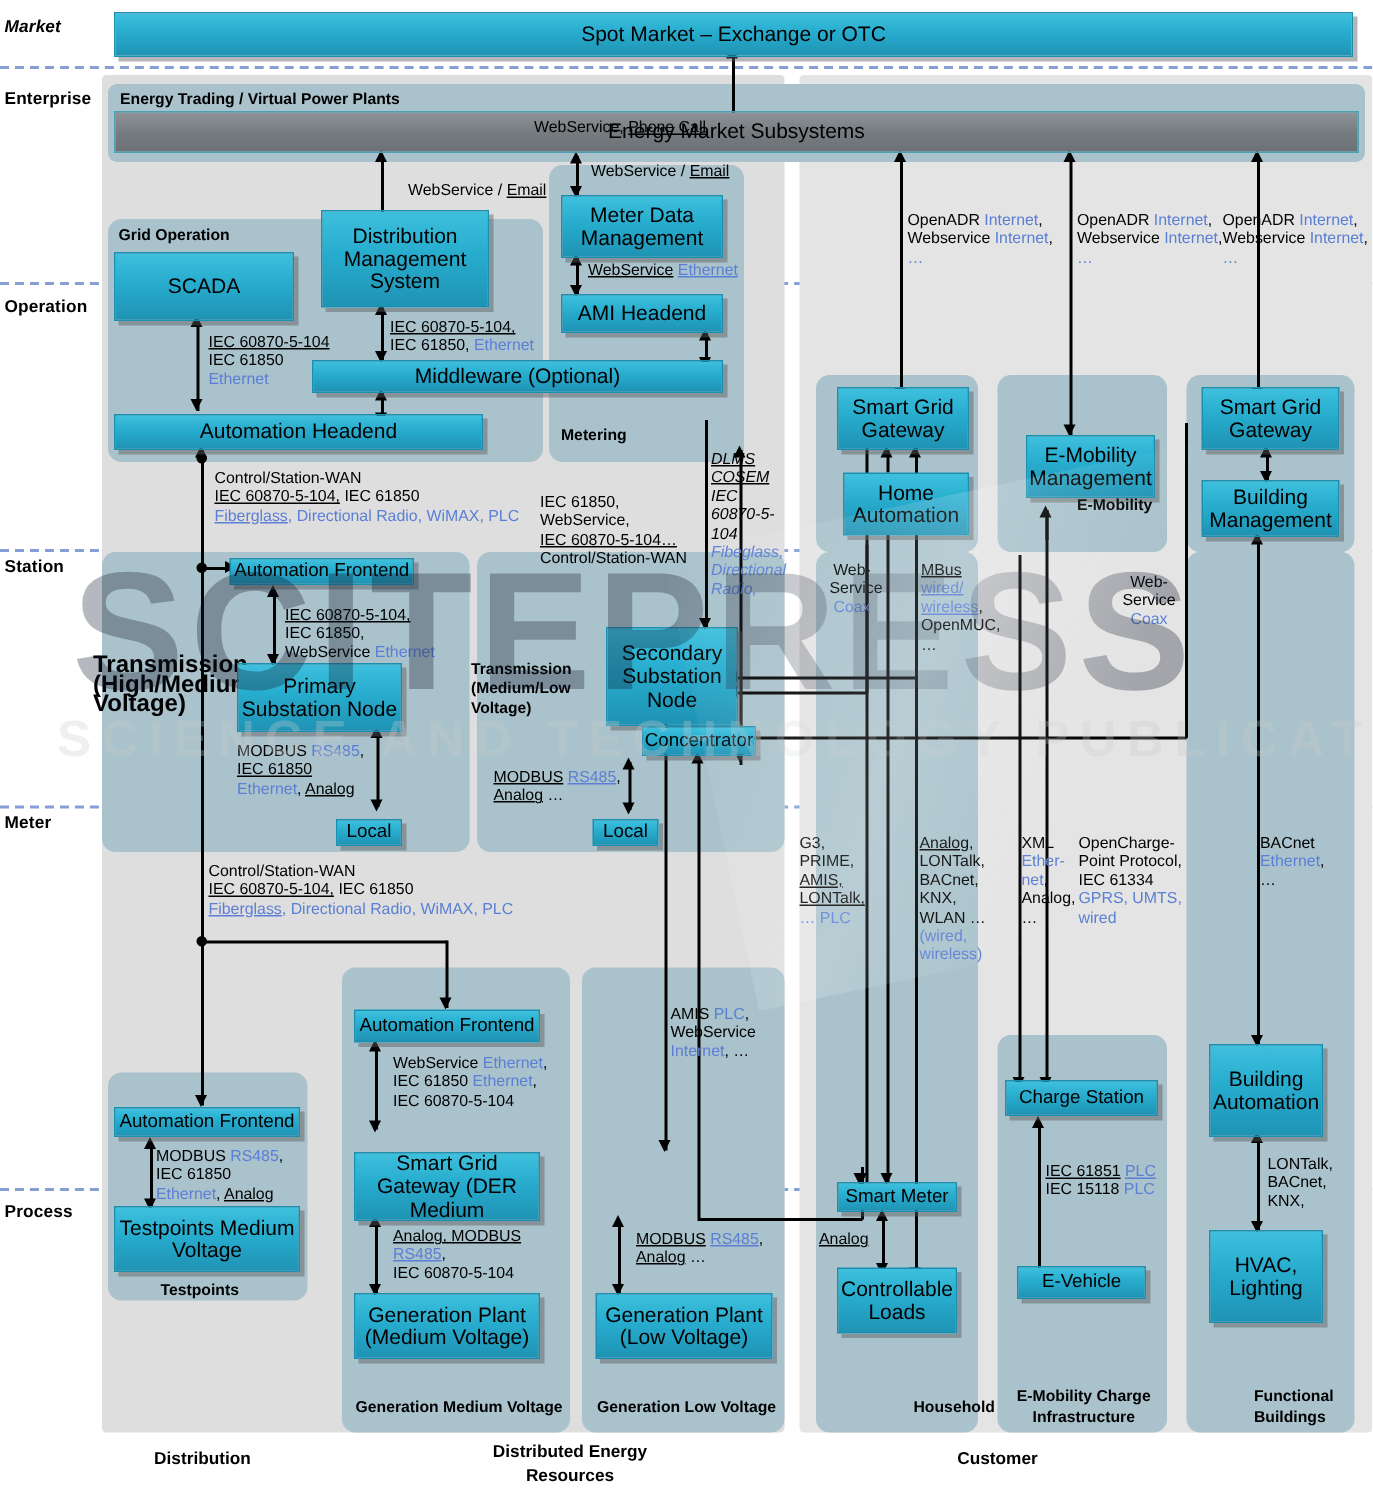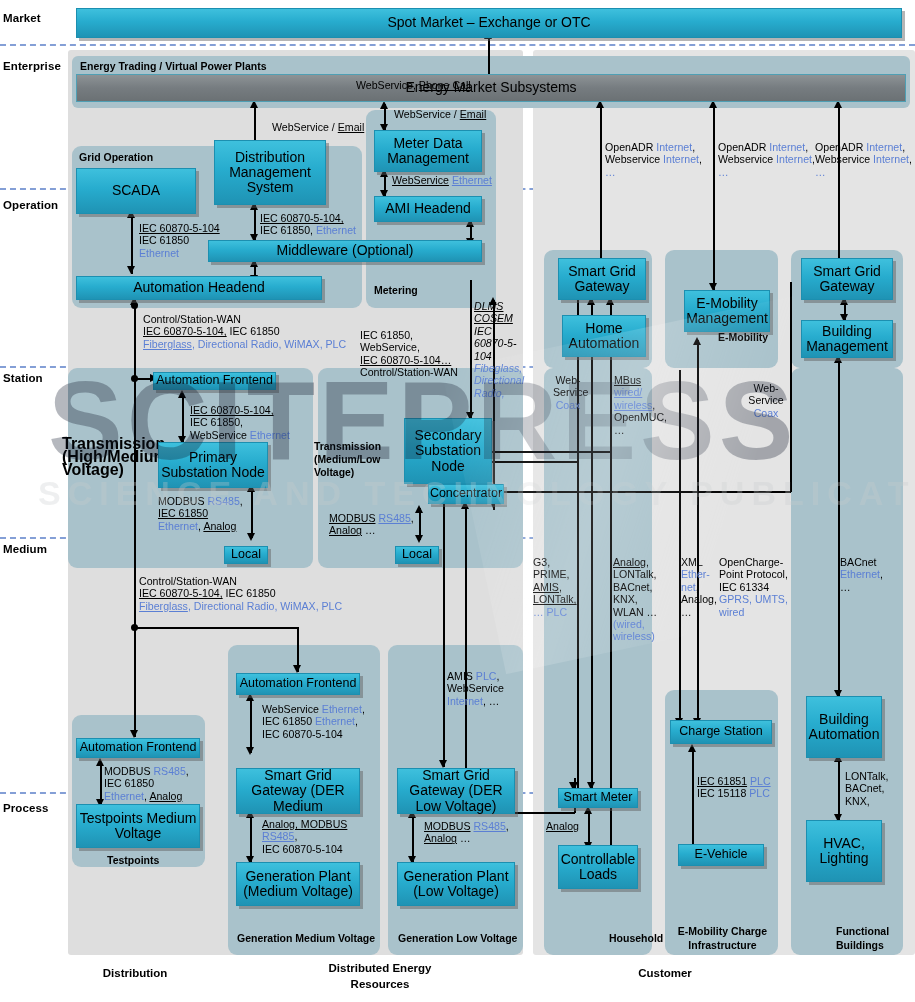--- a/index.html
+++ b/index.html
@@ -64,25 +64,25 @@
          background:linear-gradient(120deg,rgba(255,255,255,0) 0%,rgba(255,255,255,.55) 40%,rgba(255,255,255,0) 70%);
          transform:rotate(-12deg);"></div>
   </div>
 
   <div class="lane-line" style="top:44px;width:915px;"></div>
   <div class="lane-line" style="top:188px;width:915px;"></div>
   <div class="lane-line" style="top:366px;width:915px;"></div>
   <div class="lane-line" style="top:537px;width:915px;"></div>
   <div class="lane-line" style="top:792px;width:915px;"></div>
 
-  <div class="lane-label" style="top:12px;">Market</div>
+  <div class="lane-label" style="top:12px;font-style:italic;">Market</div>
   <div class="lane-label" style="top:60px;">Enterprise</div>
   <div class="lane-label" style="top:199px;">Operation</div>
   <div class="lane-label" style="top:372px;">Station</div>
-  <div class="lane-label" style="top:543px;">Medium</div>
+  <div class="lane-label" style="top:543px;">Meter</div>
   <div class="lane-label" style="top:802px;">Process</div>
 
   <div class="region" style="left:68px;top:50px;width:455px;height:905px;"></div>
 
   <div class="region-lite" style="left:533px;top:50px;width:382px;height:905px;"></div>
 
   <div class="panel" style="left:72px;top:56px;width:838px;height:52px;border-radius:6px;"></div>
   <div class="panel-title" style="left:80px;top:60px;">Energy Trading / Virtual Power Plants</div>
 
   <div class="panel" style="left:72px;top:146px;width:290px;height:162px;"></div>
@@ -296,21 +296,20 @@
     <div class="box sm" style="left:428px;top:484px;width:76px;height:20px;">Concentrator</div>
     <div class="box sm" style="left:395px;top:546px;width:44px;height:18px;">Local</div>
 
     <div class="box sm" style="left:76px;top:738px;width:124px;height:20px;">Automation Frontend</div>
     <div class="box" style="left:76px;top:804px;width:124px;height:44px;">Testpoints Medium Voltage</div>
 
     <div class="box sm" style="left:236px;top:673px;width:124px;height:22px;">Automation Frontend</div>
     <div class="box" style="left:236px;top:768px;width:124px;height:46px;">Smart Grid Gateway (DER Medium</div>
     <div class="box" style="left:236px;top:862px;width:124px;height:44px;">Generation Plant (Medium Voltage)</div>
 
-    <div class="box" style="left:397px;top:768px;width:118px;height:46px;">Smart Grid Gateway (DER Low Voltage)</div>
     <div class="box" style="left:397px;top:862px;width:118px;height:44px;">Generation Plant (Low Voltage)</div>
 
     <div class="box" style="left:558px;top:258px;width:88px;height:42px;">Smart Grid Gateway</div>
     <div class="box" style="left:562px;top:315px;width:84px;height:42px;">Home Automation</div>
     <div class="box sm" style="left:558px;top:788px;width:80px;height:20px;">Smart Meter</div>
     <div class="box" style="left:558px;top:845px;width:80px;height:44px;">Controllable Loads</div>
 
     <div class="box" style="left:684px;top:290px;width:86px;height:42px;">E-Mobility Management</div>
     <div class="box sm" style="left:670px;top:720px;width:102px;height:24px;">Charge Station</div>
     <div class="box sm" style="left:678px;top:844px;width:86px;height:22px;">E-Vehicle</div>

